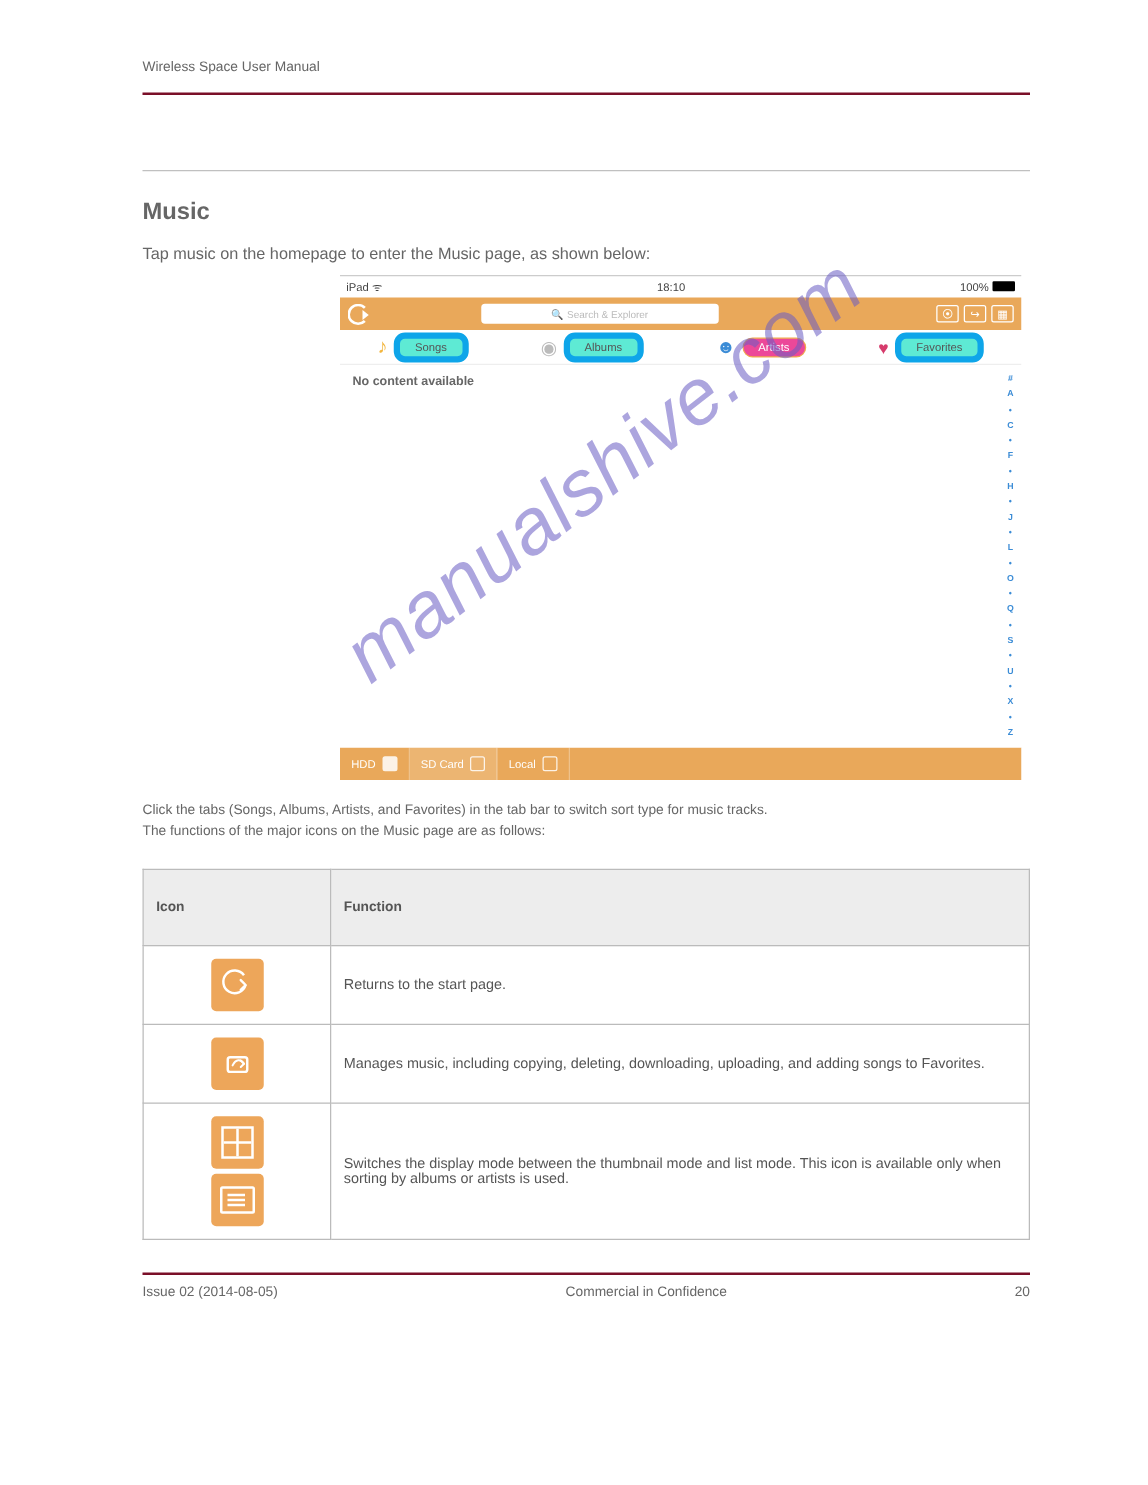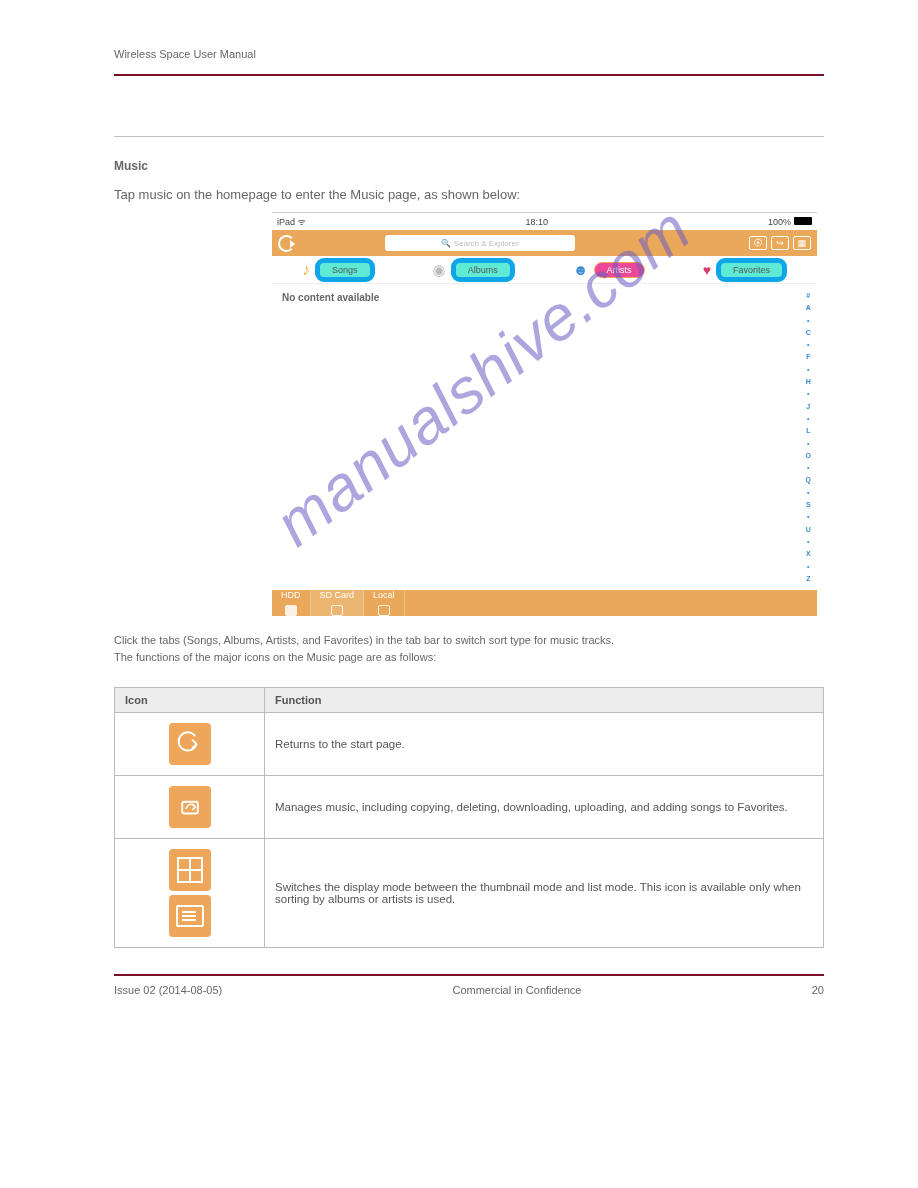--- a/index.html
+++ b/index.html
@@ -17,21 +17,21 @@
   }
   .rule-top {
     border-top: 2px solid #7a0f28;
     margin: 14px 0 0 0;
   }
   .rule-grey {
     border-top: 1px solid #c0c0c0;
     margin: 60px 0 0 0;
   }
   .section-title {
-    font-size: 12px;
+    font-size: 19px;
     font-weight: bold;
     color: #666;
     margin-top: 22px;
   }
   .section-sub {
     font-size: 13px;
     color: #666;
     margin-top: 14px;
   }
   .screenshot-wrap {
@@ -96,36 +96,35 @@
     font-size:7px;color:#3b8cd6;text-align:center;
   }
   .bottom-bar{
     background:#e9a85a;height:26px;display:flex;align-items:center;
     font-size:9px;color:#fff;
   }
   .store-tab{
     display:flex;align-items:center;gap:5px;
     padding:0 9px;height:100%;
     border-right:1px solid rgba(255,255,255,0.3);
-    flex-direction:column;
   }
   .store-tab.sel{background:rgba(255,255,255,0.15);}
   .store-ico{width:12px;height:12px;background:#fff;border-radius:2px;opacity:0.85;}
   .store-ico.sd{background:transparent;border:1.5px solid #fff;border-radius:2px;}
   .store-ico.ph{background:transparent;border:1.5px solid #fff;border-radius:2px;}
   .note-after{
     font-size:11px;color:#666;margin-top:16px;margin-left:0;
     line-height:1.5;
   }
   .icon-table{
     width:100%;margin-top:22px;border-collapse:collapse;
     font-size:11.5px;color:#555;
   }
   .icon-table th,.icon-table td{
-    border:1px solid #bbb;padding:6px 10px;vertical-align:middle;
+    border:1px solid #bbb;padding:24px 10px;vertical-align:middle;
   }
   .icon-table th{background:#ededed;font-weight:bold;text-align:left;font-size:11px;}
   .icon-table td.icon-cell{width:150px;text-align:center;padding:8px 4px;}
   .ic{
     width:42px;height:42px;background:#eda65a;border-radius:4px;
     display:inline-flex;align-items:center;justify-content:center;
     color:#fff;margin:2px auto;
   }
   .ic svg{width:26px;height:26px;fill:none;stroke:#fff;stroke-width:3;}
   .ic.grid::before{

